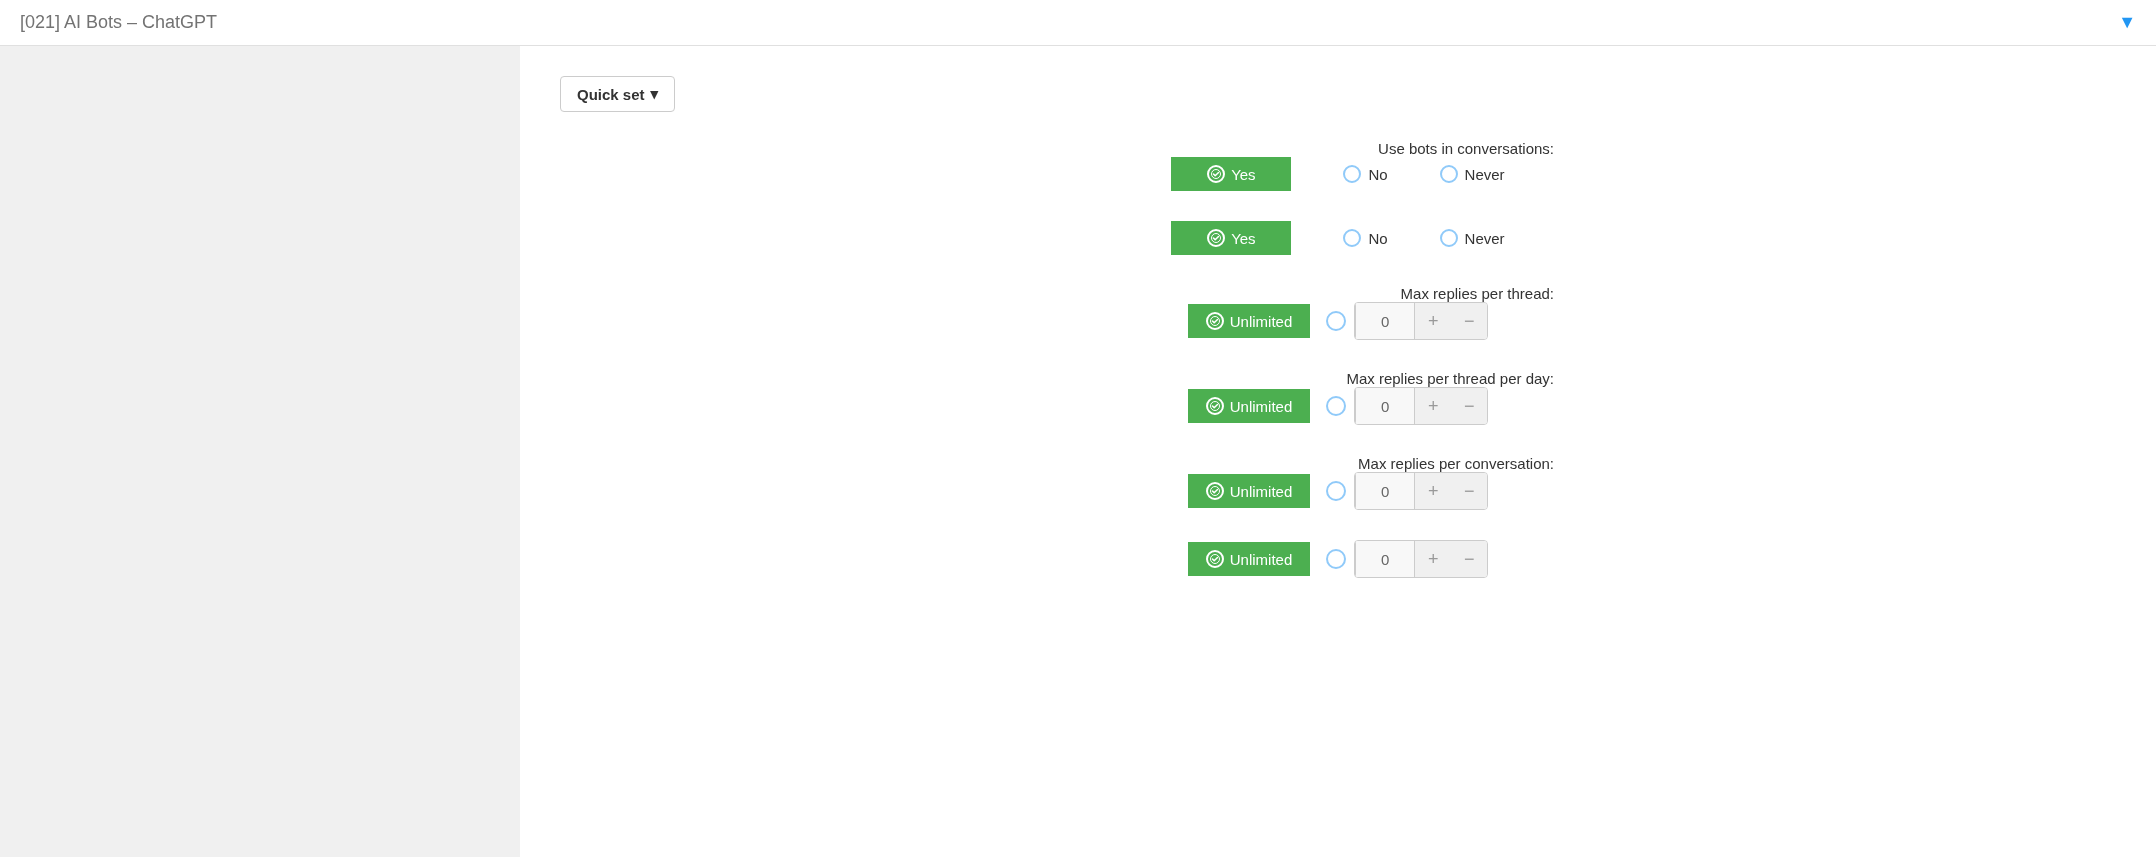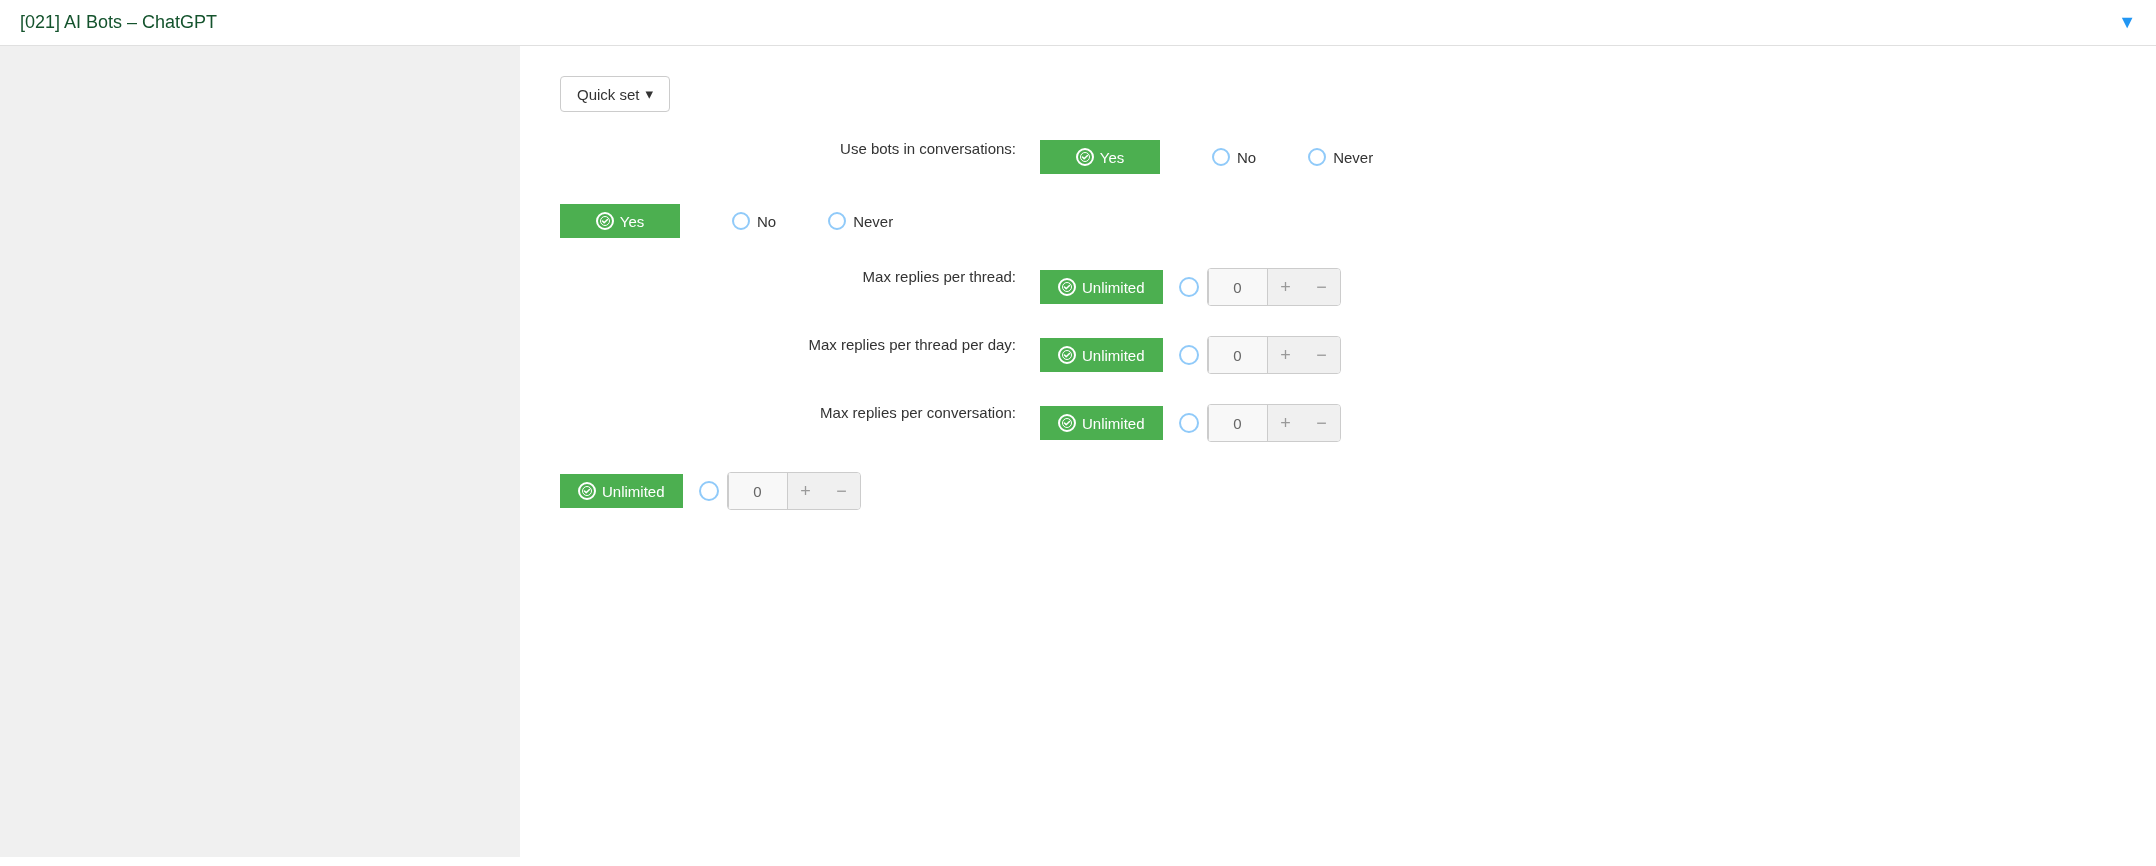--- a/index.html
+++ b/index.html
@@ -13,21 +13,21 @@
     .header {
       display: flex;
       align-items: center;
       justify-content: space-between;
       padding: 12px 20px;
       border-bottom: 1px solid #e0e0e0;
       background: #fff;
     }
 
     .header-title {
-      color: #14532d;
+      color: #737373;
       font-size: 18px;
       font-weight: 500;
     }
 
     .header-chevron {
       color: #2196F3;
       font-size: 18px;
     }
 
     .main-layout {
@@ -55,26 +55,28 @@
       display: inline-flex;
       align-items: center;
       gap: 6px;
       padding: 8px 16px;
       border: 1px solid #ccc;
       border-radius: 4px;
       background: #fff;
       color: #333;
       font-size: 15px;
       cursor: pointer;
+      font-weight: bold;
     }
 
     .settings-row {
       display: flex;
-      align-items: flex-start;
+      align-items: center;
       margin-bottom: 30px;
+      flex-direction: column;
     }
 
     .row-label {
       width: 480px;
       text-align: right;
       padding-right: 24px;
       font-size: 15px;
       color: #333;
     }
 

